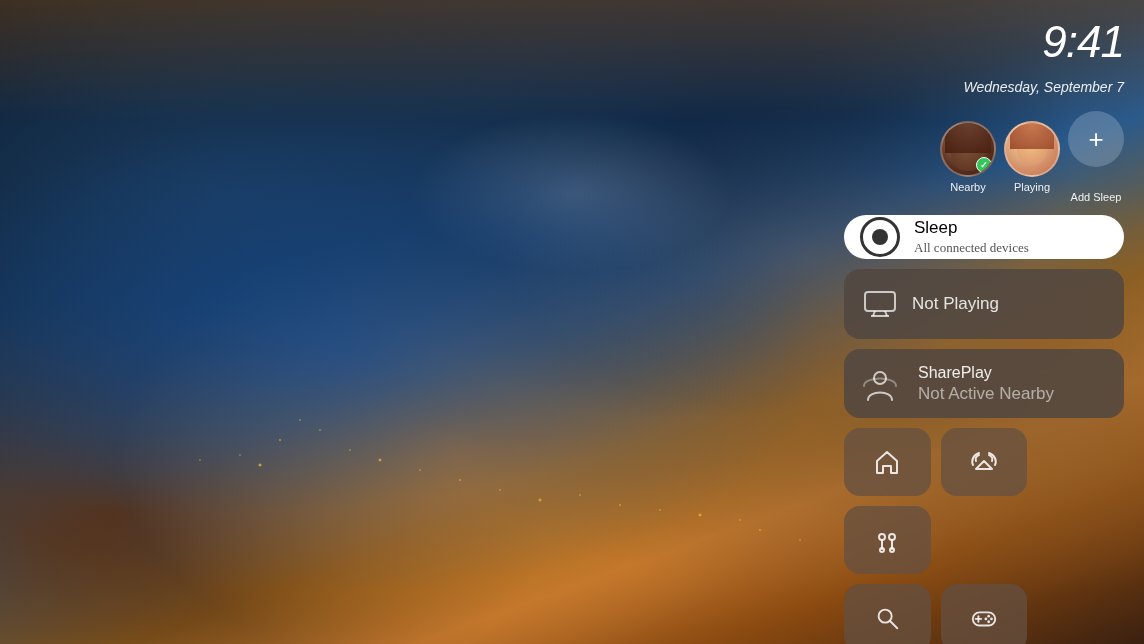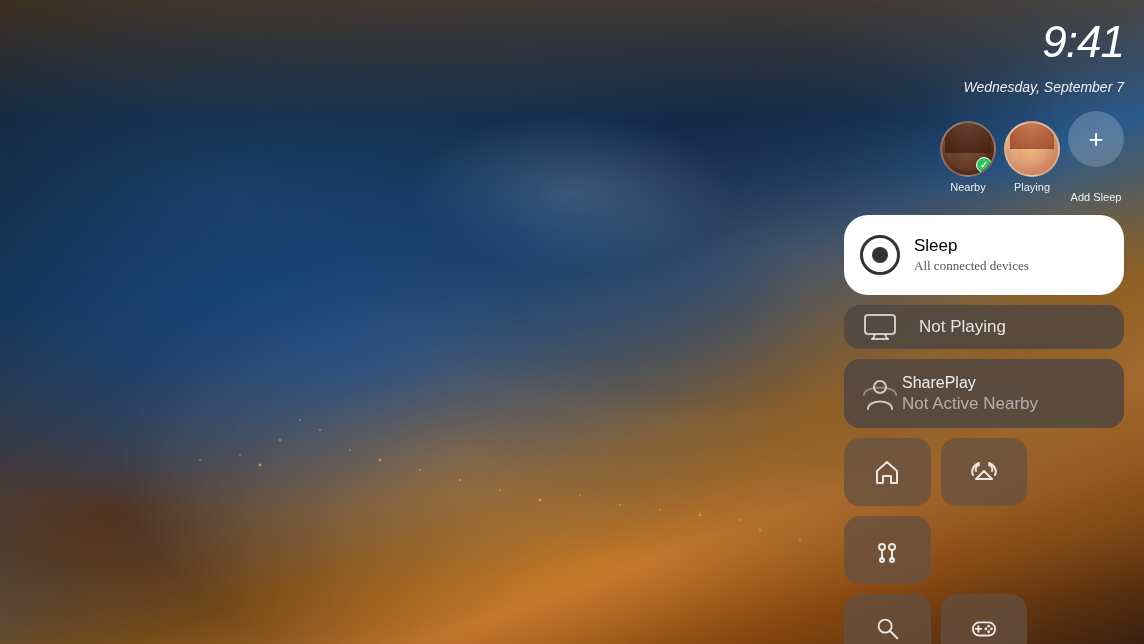--- a/index.html
+++ b/index.html
@@ -237,21 +237,21 @@
       color: white;
       font-size: 26px;
       font-weight: 200;
       margin-bottom: 20px;
     }
 
     
     .sleep-card {
       background: white;
       border-radius: 24px;
-      padding: 20px 16px;
+      padding: 2px 16px;
       display: flex;
       align-items: center;
       gap: 14px;
       margin-bottom: 10px;
       cursor: pointer;
     }
 
     .sleep-icon {
       width: 40px;
       height: 40px;
@@ -282,24 +282,24 @@
       color: #555;
       margin-top: 1px;
       font-family: Liberation Serif, serif;
     }
 
     
     .not-playing-card {
       background: rgba(80, 70, 65, 0.85);
       backdrop-filter: blur(20px);
       border-radius: 16px;
-      padding: 4px 18px;
-      display: flex;
-      align-items: center;
-      gap: 21px;
+      padding: 17px 18px;
+      display: flex;
+      align-items: center;
+      gap: 14px;
       margin-bottom: 10px;
       cursor: pointer;
     }
 
     .monitor-icon {
       width: 36px;
       height: 36px;
       flex-shrink: 0;
       display: flex;
       align-items: center;
@@ -320,22 +320,22 @@
       font-weight: 500;
     }
 
     
     .shareplay-card {
       background: rgba(80, 70, 65, 0.85);
       backdrop-filter: blur(20px);
       border-radius: 16px;
       padding: 14px 16px;
       display: flex;
-      align-items: flex-start;
-      gap: 2px;
+      align-items: center;
+      gap: 18px;
       margin-bottom: 10px;
       cursor: pointer;
     }
 
     .shareplay-icon {
       width: 40px;
       height: 40px;
       flex-shrink: 0;
       display: flex;
       align-items: center;

